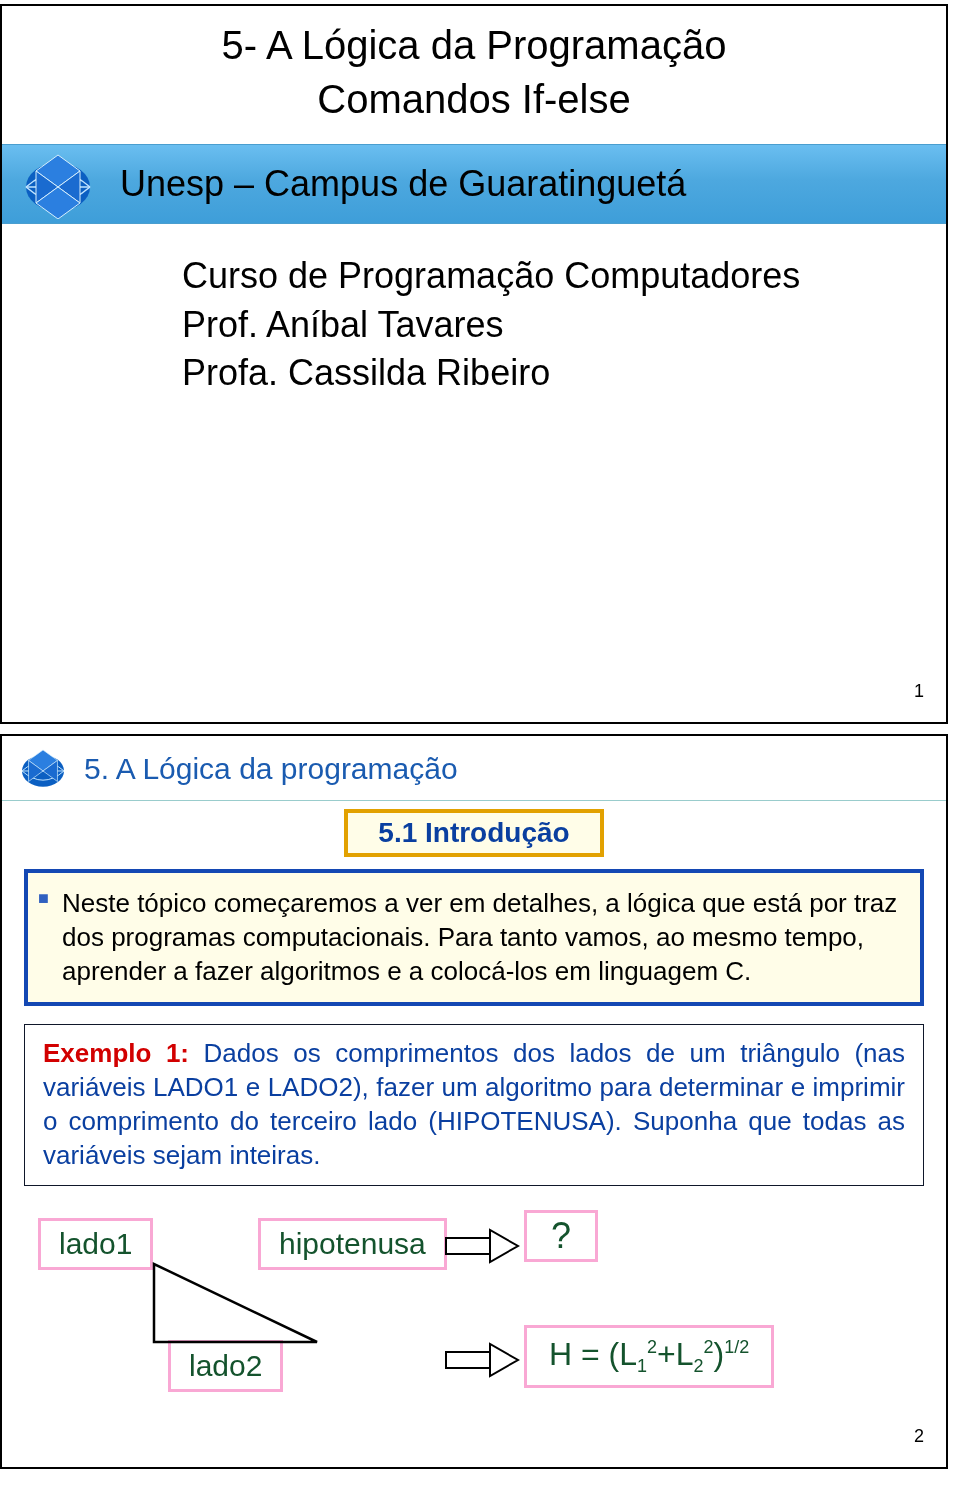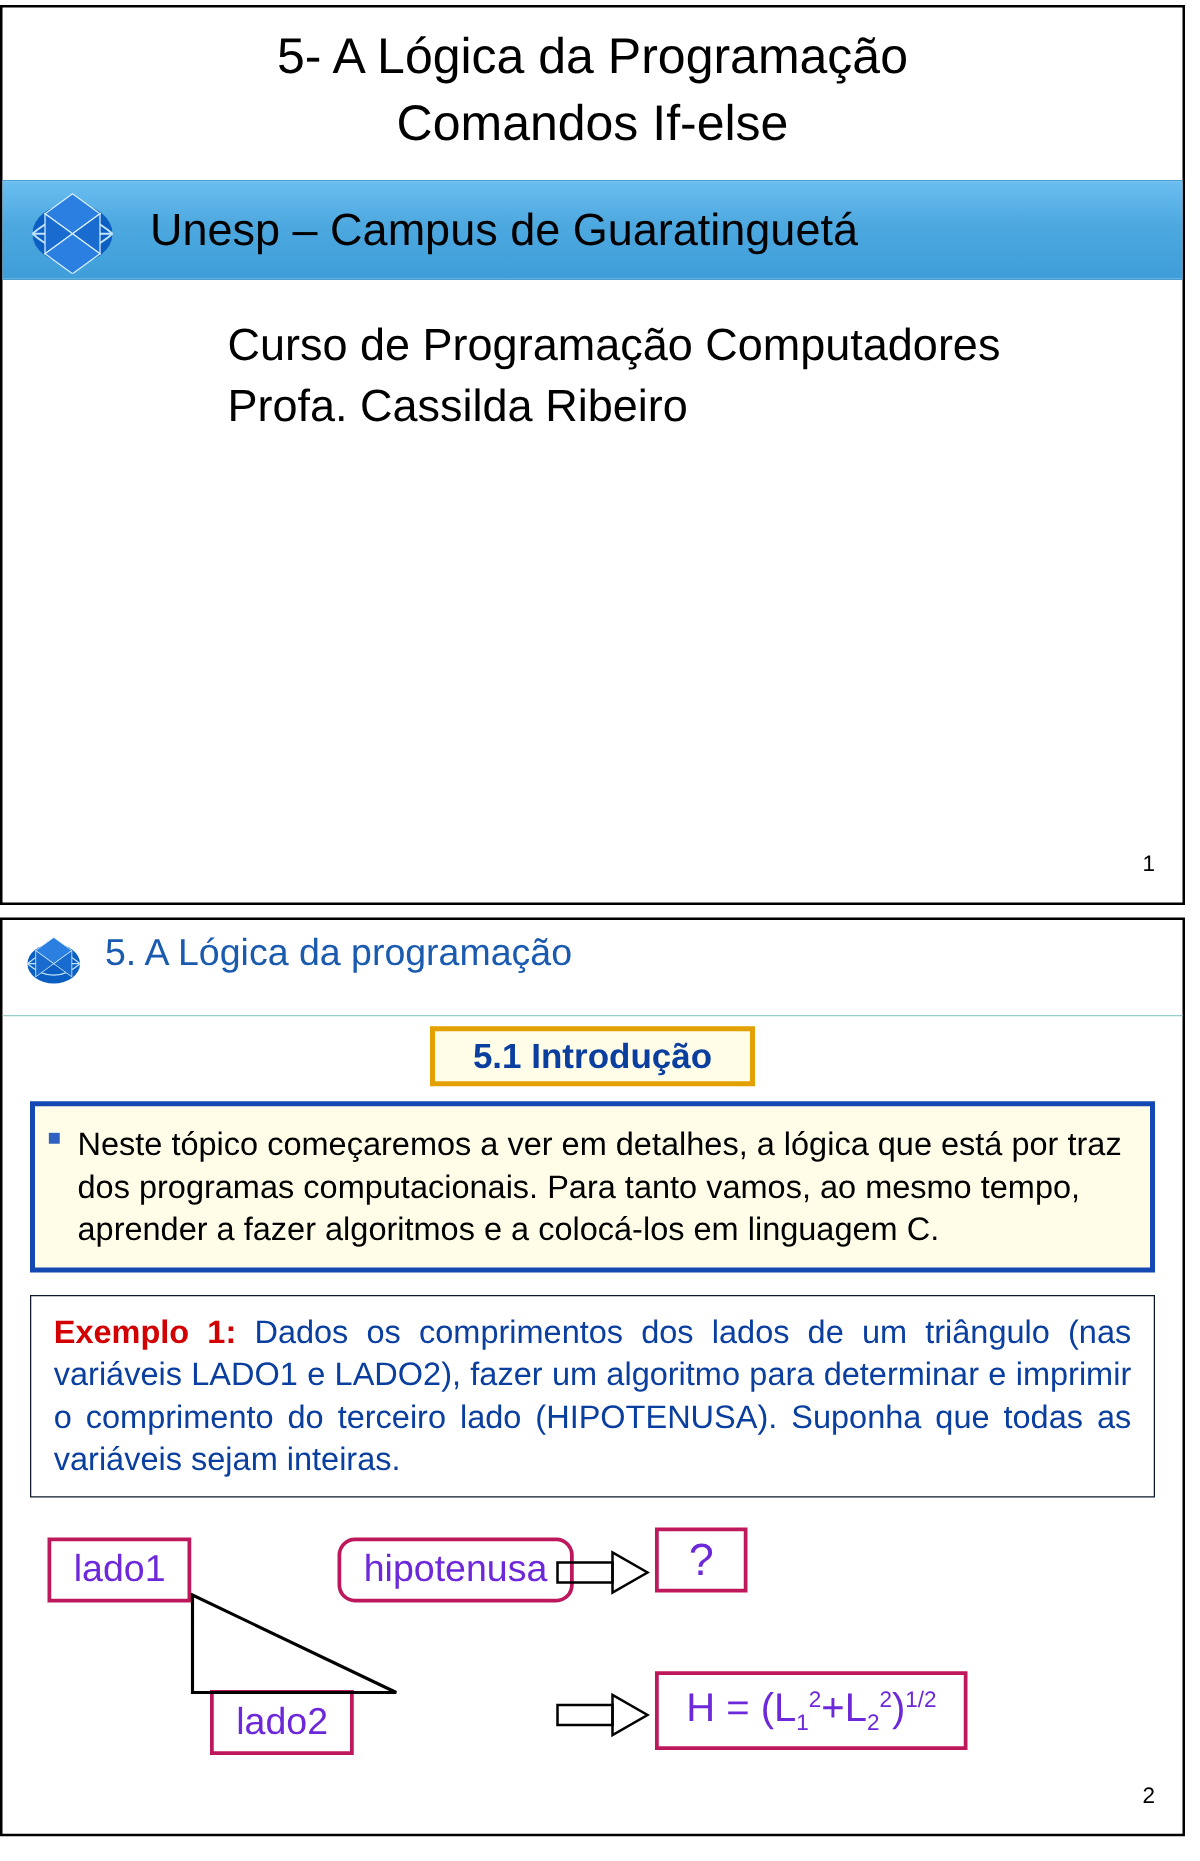--- a/index.html
+++ b/index.html
@@ -58,21 +58,22 @@
     position: absolute;
     right: 22px;
     bottom: 20px;
     font-size: 18px;
     color: #000;
   }
 
   
   .header2 {
     display: flex;
-    padding: 10px 0 20px 12px;
+    align-items: center;
+    padding: 10px 0 8px 12px;
     border-bottom: 1px solid #9cc;
   }
   .header2 .htxt {
     font-size: 30px;
     color: #1a5bb0;
     margin-left: 12px;
   }
   .intro-box {
     width: 260px;
     margin: 8px auto 12px auto;
@@ -115,29 +116,29 @@
     text-align: justify;
   }
   .example-box .red { color: #d20000; font-weight: bold; }
   .diagram {
     margin: 10px 22px 0 22px;
     position: relative;
     height: 200px;
   }
   .dbox {
     position: absolute;
-    border: 3px solid #be185d;
+    border: 3px solid #f9a8d4;
     background: #fff;
     font-size: 30px;
-    color: #6d28d9;
+    color: #14532d;
     padding: 6px 18px;
     text-align: center;
   }
   .lado1 { left: 14px; top: 18px; }
-  .hipot { left: 246px; top: 18px; border-radius: 14px; }
+  .hipot { left: 234px; top: 18px; }
   .qmark { left: 500px; top: 10px; font-size: 36px; padding: 2px 24px; }
   .lado2 { left: 144px; top: 140px; }
   .formula { left: 500px; top: 125px; font-size: 32px; padding: 8px 22px; }
   .formula sub { font-size: 18px; vertical-align: sub; }
   .formula sup { font-size: 18px; vertical-align: super; }
   .triangle {
     position: absolute;
     left: 128px;
     top: 62px;
   }
@@ -170,20 +171,21 @@
         <polygon points="20,22 42,38 20,54" fill="#1a6bd0" stroke="#d6effd" stroke-width="1"></polygon>
         <polygon points="64,22 42,38 64,54" fill="#1a6bd0" stroke="#d6effd" stroke-width="1"></polygon>
         <polygon points="20,54 42,38 64,54 42,70" fill="#2b7fe0" stroke="#d6effd" stroke-width="1"></polygon>
       </svg>
     </span>
     <span class="band-text">Unesp – Campus de Guaratinguetá</span>
   </div>
 
   <div class="course-block">
     <div>Curso de Programação Computadores</div>
+    <div>Prof. Aníbal Tavares</div>
     <div>Profa. Cassilda Ribeiro</div>
   </div>
 
   <div class="page-num">1</div>
 </div>
 
 <div class="slide slide2">
   <div class="header2">
     <span class="logo">
       <svg width="58" height="46" viewBox="0 0 84 70">

